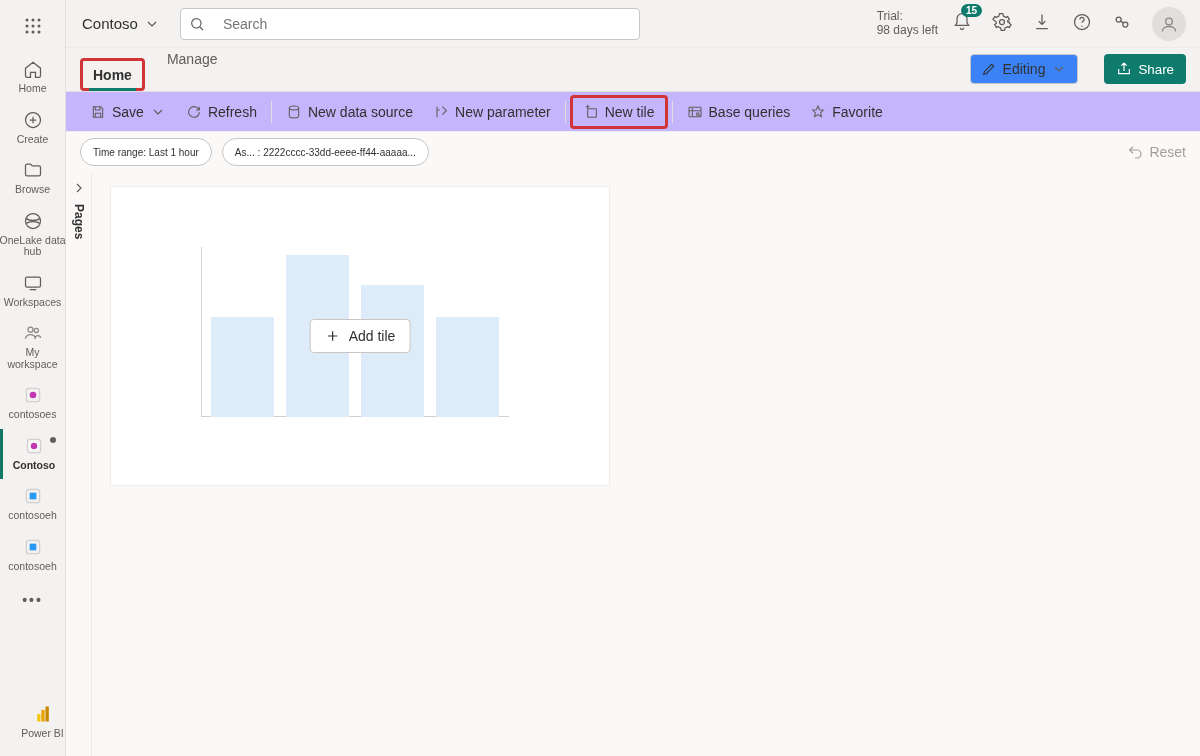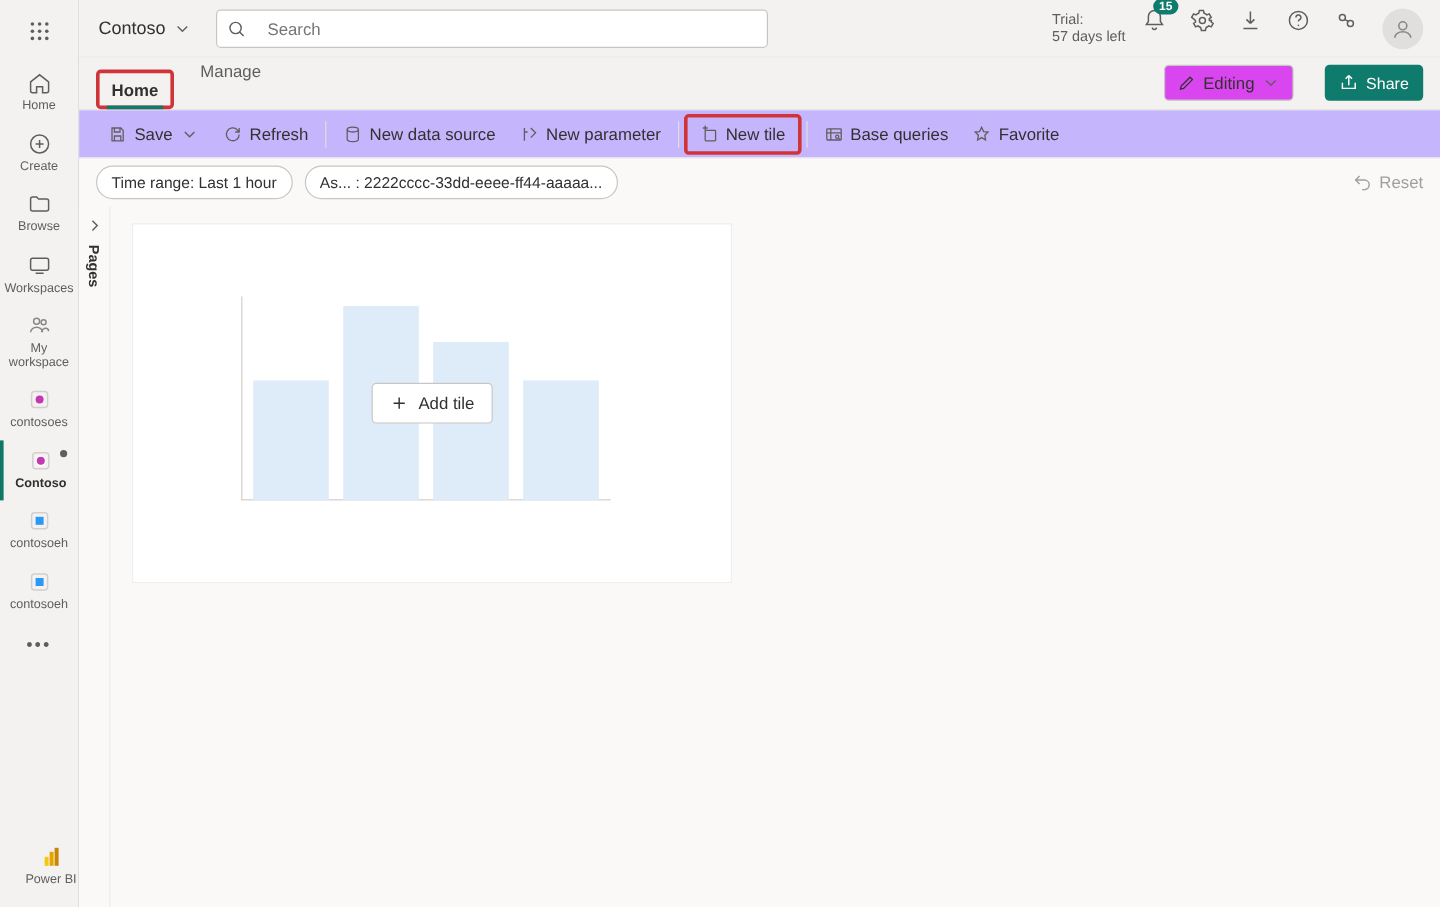--- a/index.html
+++ b/index.html
@@ -21,45 +21,45 @@
   
   .main { flex:1; display:flex; flex-direction:column; min-width:0; }
 
   
   .topbar { height:48px; display:flex; align-items:center; padding:0 14px 0 10px; gap:14px; background:#f3f2f1; border-bottom:1px solid #edebe9;}
   .brand { display:flex; align-items:center; gap:6px; font-size:15px; color:#323130; padding:4px 6px; }
   .searchbox { flex:0 0 460px; display:flex; align-items:center; height:32px; background:#fff; border:1px solid #c8c6c4; border-radius:4px; padding:0 8px; gap:16px; color:#605e5c;}
   .searchbox input { border:none; outline:none; flex:1; font-size:14px; background:transparent; color:#323130;}
   .topbar .spacer { flex:1; }
   .trial { font-size:12px; color:#605e5c; line-height:1.15; text-align:left; }
-  .topicons { display:flex; gap:20px; color:#605e5c; }
+  .topicons { display:flex; align-items:center; gap:20px; color:#605e5c; }
   .notif { position:relative; }
   .badge { position:absolute; top:-8px; right:-10px; background:#0f7b6c; color:#fff; border-radius:10px; font-size:10px; padding:1px 5px; font-weight:600;}
   .avatar { width:34px; height:34px; border-radius:50%; background:#e1dfdd; display:flex; align-items:center; justify-content:center; color:#888;}
 
   
   .tabsrow { height:44px; display:flex; align-items:flex-end; padding:0 14px; background:#f3f2f1; border-bottom:1px solid #e1dfdd; gap:18px; }
   .tab { padding:10px 4px 24px 4px; color:#605e5c; cursor:pointer; }
   .tab.active { color:#323130; font-weight:600; }
   .tab.active.hl { border:3px solid #d13438; border-radius:4px; padding:6px 10px 5px 10px; position:relative; }
   .tab.active.hl::after { content:""; position:absolute; left:6px; right:6px; bottom:-3px; height:3px; background:#0f7b6c;}
   .tabs-spacer { flex:1; }
-  .editing-btn { display:flex; align-items:center; gap:6px; height:30px; padding:0 10px; border:1px solid #c8c6c4; border-radius:4px; background:#d946ef; color:#323130; cursor:pointer; margin-bottom:7px;}
+  .editing-btn { display:flex; align-items:center; gap:6px; height:30px; padding:0 10px; border:1px solid #c8c6c4; border-radius:4px; background:#3b82f6; color:#323130; cursor:pointer; margin-bottom:7px;}
   .share-btn { display:flex; align-items:center; gap:6px; height:30px; padding:0 12px; background:#0f7b6c; color:#fff; border-radius:4px; border:none; cursor:pointer; margin-bottom:7px; margin-left:8px;justify-content:space-between;}
 
   
   .toolbar { height:40px; display:flex; align-items:center; padding:0 14px; background:#c4b5fd; border-bottom:1px solid #edebe9; gap:0; }
   .tool { display:flex; align-items:center; gap:6px; padding:0 10px; height:40px; color:#323130; cursor:pointer; }
   .tool svg { color:#605e5c; }
   .tool.hl { border:3px solid #d13438; border-radius:4px; height:34px; padding:0 10px;}
   .divider { width:1px; height:22px; background:#e1dfdd; margin:0 4px;}
 
   
   .pillrow { height:40px; display:flex; align-items:center; padding:0 14px; background:#faf9f8; gap:10px;}
-  .pill { display:flex; align-items:center; height:28px; padding:0 12px; background:#fff; border:1px solid #c8c6c4; border-radius:14px; font-size:13px; color:#323130; cursor:pointer;}
+  .pill { display:flex; align-items:center; height:28px; padding:0 12px; background:#fff; border:1px solid #c8c6c4; border-radius:14px; font-size:10px; color:#323130; cursor:pointer;}
   .pillrow .spacer { flex:1; }
   .reset { display:flex; align-items:center; gap:6px; color:#a19f9d; }
 
   
   .canvas-area { flex:1; display:flex; background:#faf9f8; overflow:hidden;}
   .pages-rail { width:26px; border-right:1px solid #edebe9; display:flex; flex-direction:column; align-items:center; padding-top:8px; gap:8px; background:#faf9f8;}
   .pages-rail .chev { color:#605e5c; }
   .pages-rail .pages-label { writing-mode:vertical-rl; font-size:12px; font-weight:600; color:#323130; }
   .canvas { flex:1; padding:14px 18px;text-decoration:underline; }
   .tile { width:500px; height:300px; background:#fff; border:1px solid #efeeec; position:relative; }
@@ -118,20 +118,29 @@
       <span class="icon">
           <svg class="icon20" viewBox="0 0 24 24" fill="none" stroke="#605e5c" stroke-width="1.5">
             <path d="M3 7a2 2 0 0 1 2-2h4l2 2h8a2 2 0 0 1 2 2v8a2 2 0 0 1-2 2H5a2 2 0 0 1-2-2z"></path>
           </svg>
         </span>
       <span class="lbl">Browse</span>
     </div>
     <div class="rail-item">
       <span class="icon">
           <svg class="icon20" viewBox="0 0 24 24" fill="none" stroke="#605e5c" stroke-width="1.5">
+            <circle cx="12" cy="12" r="9"></circle>
+            <path d="M4 9c3 3 13 3 16 0M4 15c3-3 13-3 16 0"></path>
+          </svg>
+        </span>
+      <span class="lbl">OneLake data hub</span>
+    </div>
+    <div class="rail-item">
+      <span class="icon">
+          <svg class="icon20" viewBox="0 0 24 24" fill="none" stroke="#605e5c" stroke-width="1.5">
             <rect x="3" y="5" width="18" height="12" rx="2"></rect>
             <path d="M8 20h8"></path>
           </svg>
         </span>
       <span class="lbl">Workspaces</span>
     </div>
     <div class="rail-item">
       <span class="icon">
           <svg class="icon20" viewBox="0 0 24 24" fill="none" stroke="#8a8886" stroke-width="1.5">
             <circle cx="9" cy="8" r="3"></circle>
@@ -205,21 +214,21 @@
       <div class="searchbox">
         <svg class="icon16" viewBox="0 0 24 24" fill="none" stroke="#605e5c" stroke-width="1.8">
             <circle cx="11" cy="11" r="7"></circle>
             <path d="M21 21l-5-5"></path>
           </svg>
         <input placeholder="Search" style="">
       </div>
       <div class="spacer"></div>
       <div class="trial">
         <div>Trial:</div>
-        <div>57 days left</div>
+        <div>98 days left</div>
       </div>
       <div class="topicons">
         <div class="notif">
           <svg class="icon20" viewBox="0 0 24 24" fill="none" stroke="#605e5c" stroke-width="1.5">
               <path d="M6 8a6 6 0 1 1 12 0v5l2 3H4l2-3zM10 19a2 2 0 0 0 4 0"></path>
             </svg>
           <span class="badge">15</span>
         </div>
         <div><svg class="icon20" viewBox="0 0 24 24" fill="none" stroke="#605e5c" stroke-width="1.5">
               <circle cx="12" cy="12" r="3"></circle>

